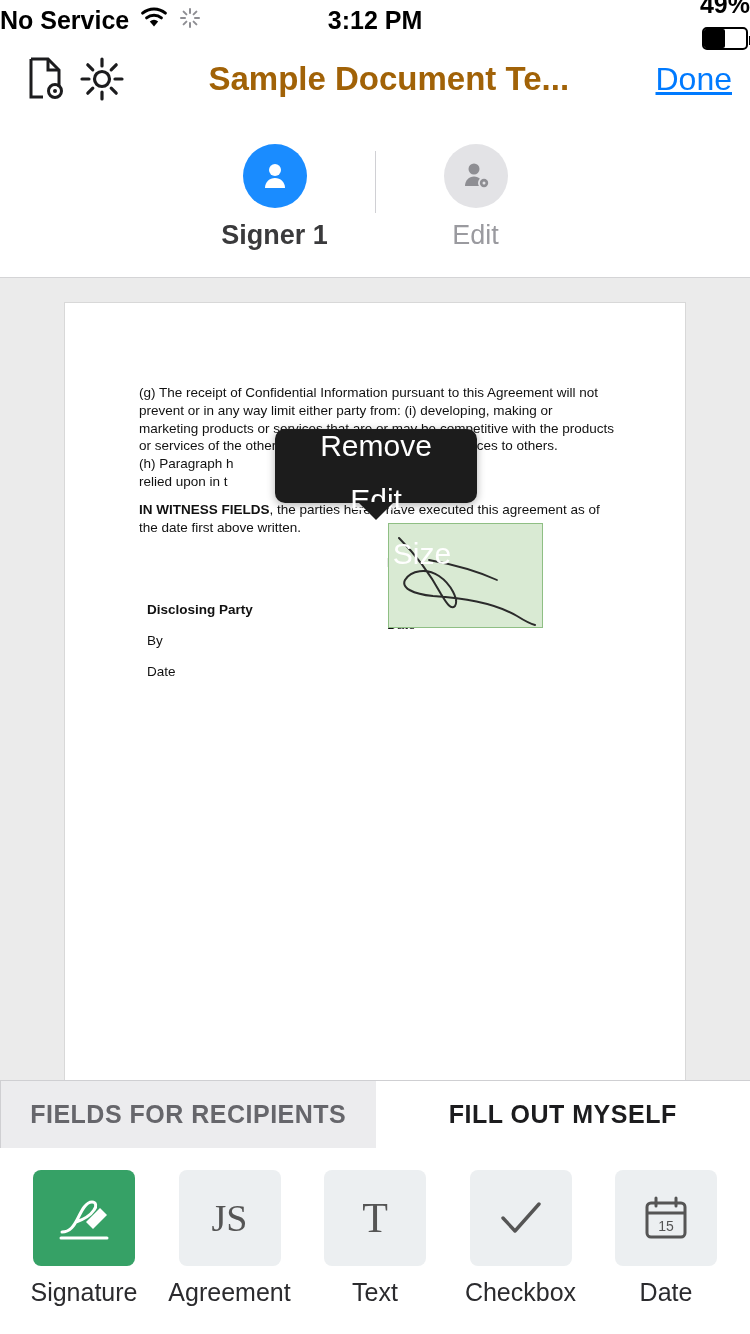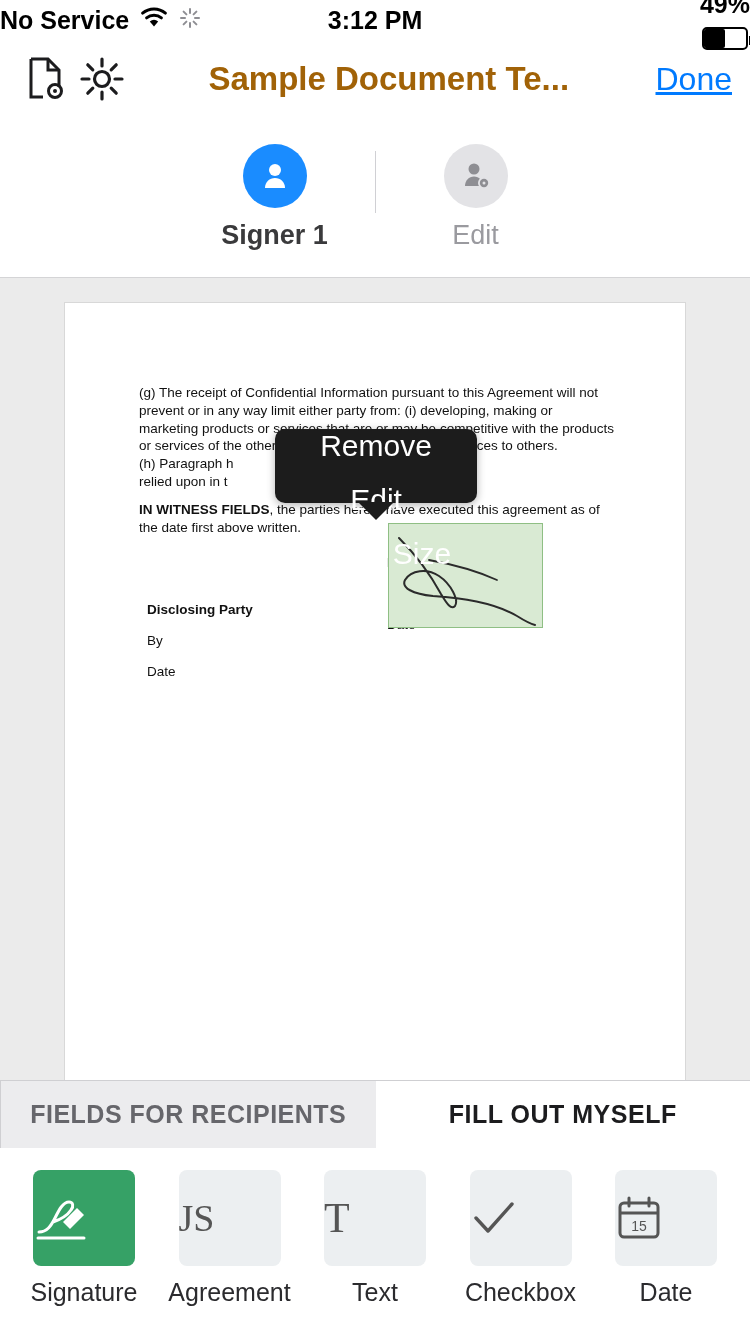--- a/index.html
+++ b/index.html
@@ -169,21 +169,21 @@
   .palette {
     height: 186px;
     display: flex; align-items: flex-start; justify-content: space-between;
     padding: 22px 18px 0;
     background: #fff;
   }
   .pal-item { width: 132px; display: flex; flex-direction: column; align-items: center; }
   .pal-box {
     width: 102px; height: 96px; border-radius: 8px;
     background: #eceff1;
-    display: flex; align-items: center; 
+    display: flex; align-items: center; justify-content: center;
     margin-bottom: 12px;
   }
   .pal-box.green { background: #36a166; }
   .pal-label { font-size: 25px; color: #2b2b2e; }
   .pal-initials { font-size: 38px; color: #555; font-weight: 400; font-family: "Liberation Serif", serif; }
   .pal-text { font-size: 42px; color: #555; font-family: "Liberation Serif", serif; }
 </style>
 </head>
 <body>
 

